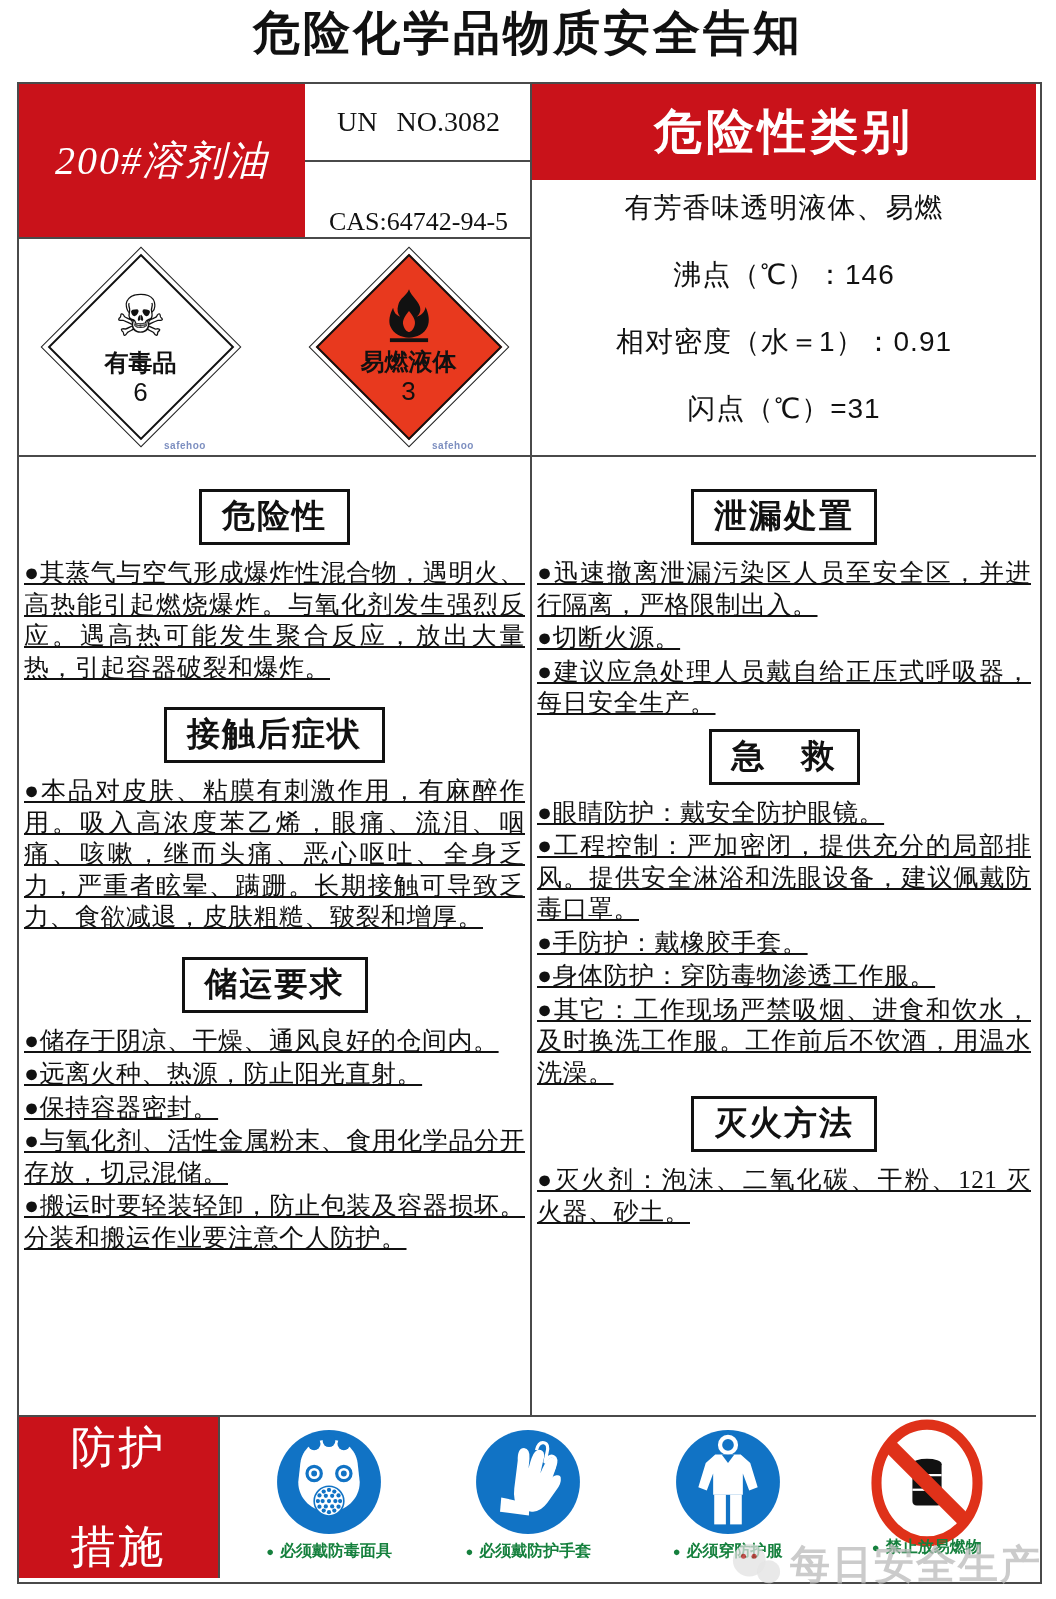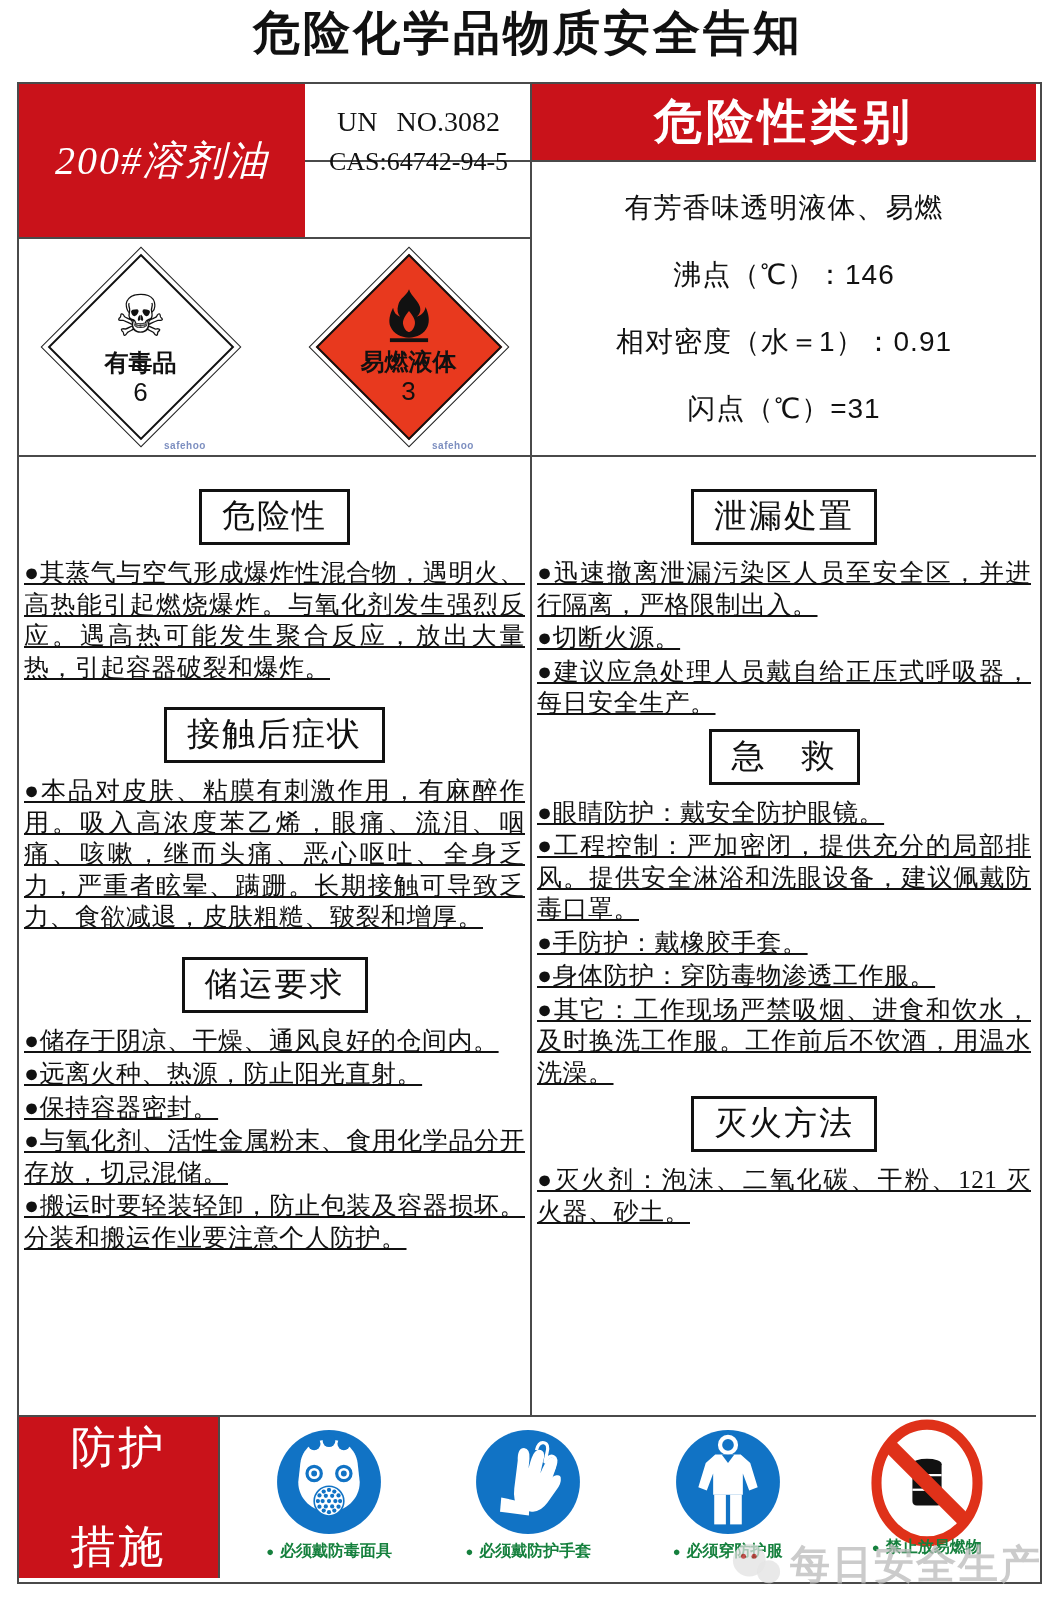--- a/index.html
+++ b/index.html
@@ -15,23 +15,23 @@
   .hline-un{left:286px;top:76px;width:731px;height:2px;}
   .hline-cas{left:0;top:153px;width:513px;height:2px;}
   .hline-mid{left:0;top:371px;width:1017px;height:2px;}
   .hline-bottomrow{left:0;top:1331px;width:1017px;height:2px;}
   .vline-bottom{left:199px;top:1333px;width:2px;height:161px;}
   .red{background:#C9121A;}
   .cell-product{left:0;top:0;width:286px;height:153px;display:flex;align-items:center;justify-content:center;font-style:italic;}
   .product-name{color:#fff;font-size:40px;font-family:"Liberation Serif","DejaVu Serif",serif;letter-spacing:2px;}
   .cell-un{left:288px;top:0;width:223px;height:76px;display:flex;align-items:center;justify-content:center;
            font-family:"Liberation Serif","DejaVu Serif",serif;font-size:28px;word-spacing:12px;}
-  .cell-cas{left:288px;top:63px;width:223px;height:75px;display:flex;align-items:flex-start;justify-content:center;
+  .cell-cas{left:288px;top:78px;width:223px;height:75px;display:flex;align-items:flex-end;justify-content:center;
            font-family:"Liberation Serif","DejaVu Serif",serif;font-size:26px;}
-  .cell-class{left:513px;top:0;width:504px;height:76px;display:flex;align-items:center;justify-content:center;}
+  .cell-class{left:513px;top:0;width:504px;height:96px;display:flex;align-items:center;justify-content:center;}
   .class-title{color:#fff;font-size:48px;font-weight:900;letter-spacing:4px;}
   .cell-props{left:513px;top:78px;width:504px;height:293px;display:flex;flex-direction:column;
               justify-content:space-around;align-items:center;padding:12px 6px;box-sizing:border-box;
               font-family:Liberation Sans, sans-serif;font-size:28px;letter-spacing:1px;}
   
   .cell-diamonds{left:0;top:155px;width:511px;height:216px;display:flex;align-items:center;
                  justify-content:center;gap:72px;}
   .dwrap{position:relative;width:196px;height:196px;flex:0 0 auto;}
   .dsquare{position:absolute;left:50%;top:50%;width:128px;height:128px;margin:-66px 0 0 -66px;
            background:#fff;border:2px solid #111;outline:1px solid #222;outline-offset:4px;
@@ -42,21 +42,21 @@
   .skull{font-size:58px;line-height:58px;color:#111;font-family:"DejaVu Sans",sans-serif;}
   .dname{font-size:24px;font-weight:700;margin-top:2px;}
   .dnum{font-size:26px;margin-top:-2px;}
   .safehoo{position:absolute;bottom:-6px;left:62%;font-size:10px;font-weight:700;color:#7d8fc0;
            letter-spacing:0.5px;}
   
   .col{box-sizing:border-box;}
   .col-left{left:0;top:373px;width:511px;height:958px;}
   .col-right{left:513px;top:373px;width:504px;height:958px;}
   .secbox{display:table;margin:0 auto 12px;border:3px solid #111;padding:2px 20px 3px;
-          font-size:33px;font-weight:400;letter-spacing:2px;}
+          font-size:33px;font-weight:700;letter-spacing:2px;}
   .mt1{margin-top:32px;}.mt2{margin-top:24px;}
   .para{font-family:"Liberation Serif","DejaVu Serif",serif;font-size:25px;line-height:31.5px;
         margin:0 5px 2px;letter-spacing:0.5px;text-align:justify;text-decoration:underline;}
   
   .cell-protection{left:0;top:1333px;width:199px;height:161px;display:flex;flex-direction:column;
                    align-items:center;justify-content:space-between;color:#fff;font-size:45px;line-height:62px;
                    letter-spacing:3px;}
   .cell-icons{left:201px;top:1333px;width:816px;height:161px;display:flex;align-items:flex-start;
               justify-content:space-evenly;}
   .pitem{display:flex;flex-direction:column;align-items:center;width:180px;}

